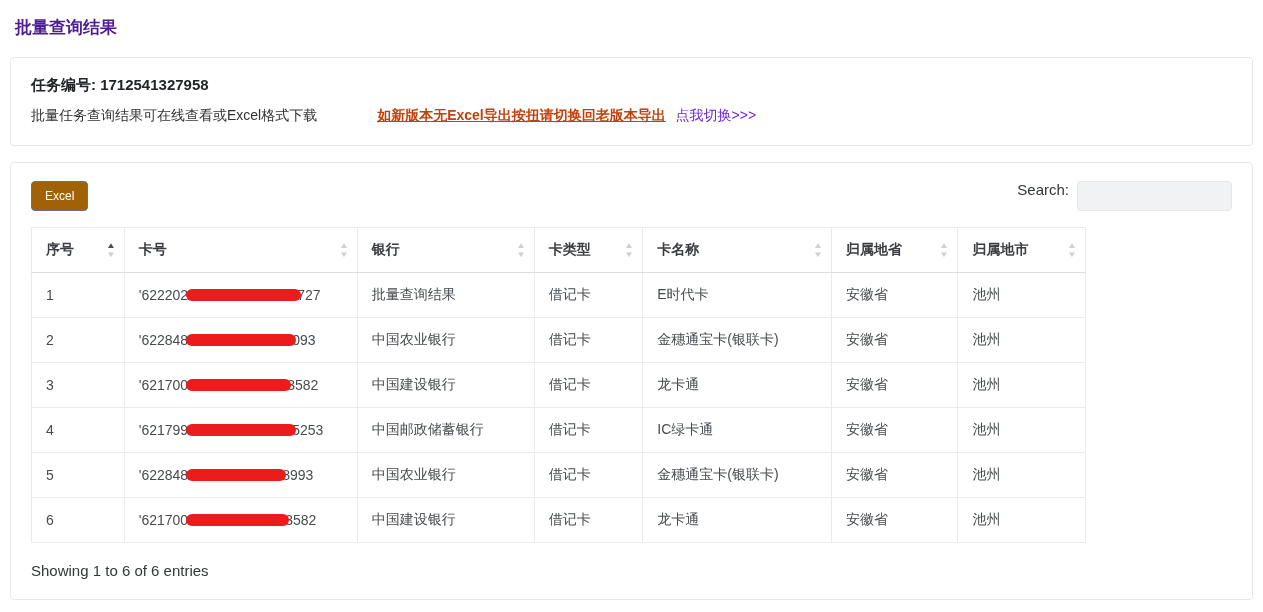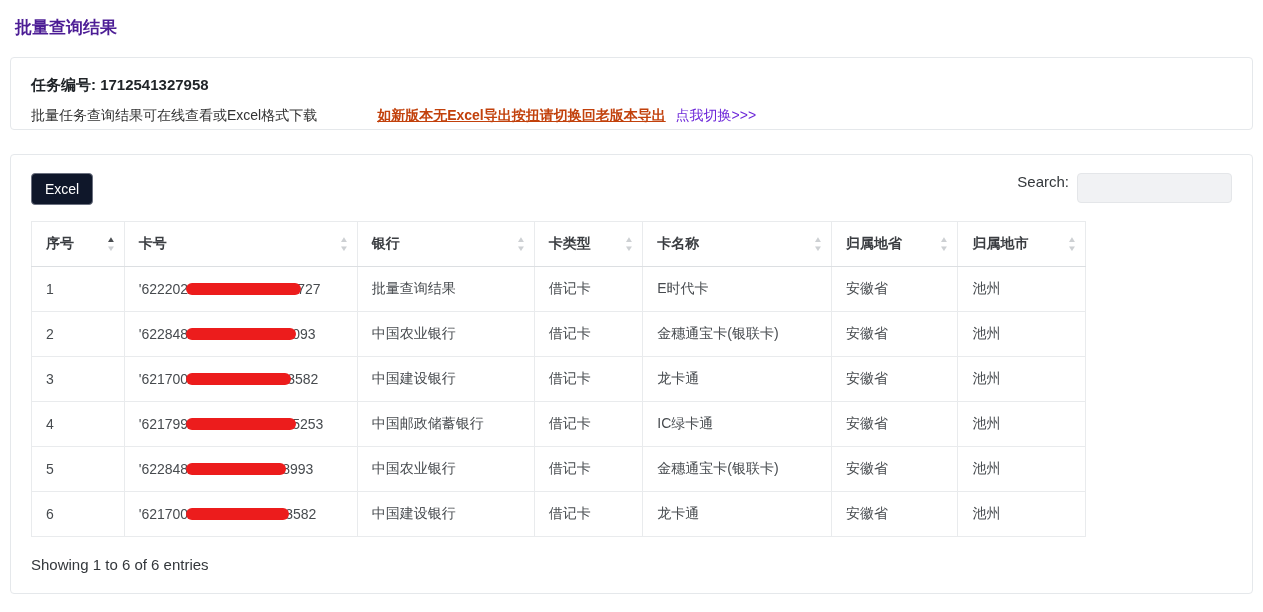--- a/index.html
+++ b/index.html
@@ -16,34 +16,34 @@
     color: #4c1d95;
     margin: 6px 0 18px 5px;
   }
   .card {
     background: #fff;
     border: 1px solid #e5e8eb;
     border-radius: 4px;
     width: 1243px;
   }
   
-  .task-card { padding: 18px 20px 4px 20px; margin-bottom: 24px; }
+  .task-card { padding: 18px 20px 20px 20px; margin-bottom: 16px; }
   .task-no { font-size: 15px; font-weight: bold; color: #212529; margin-bottom: 12px; }
   .task-line { font-size: 14px; color: #333; }
   .task-line .warn { color: #c2410c; font-weight: bold; margin-left: 56px; text-decoration: underline; }
   .task-line .switch-link { color: #6d28d9; font-weight: normal; margin-left: 6px; text-decoration: none; cursor: pointer; }
   
   .table-card { padding: 18px 14px 20px 14px; }
   .toolbar { display: flex; justify-content: space-between; align-items: flex-start; margin-bottom: 16px; padding: 0 6px; }
   .excel-btn {
-    background: #0f172a;
+    background: #a16207;
     color: #fff;
     border: 1px solid #6c7180;
     border-radius: 4px;
-    font-size: 14px;
+    font-size: 12px;
     font-family: inherit;
     padding: 7px 13px;
     cursor: pointer;
   }
   .search { display: flex; font-size: 15px; color: #33373b; }
   .search label { margin-right: 8px; }
   .search input {
     width: 155px; height: 30px;
     background: #f1f2f4;
     border: 1px solid #e4e6e9;

